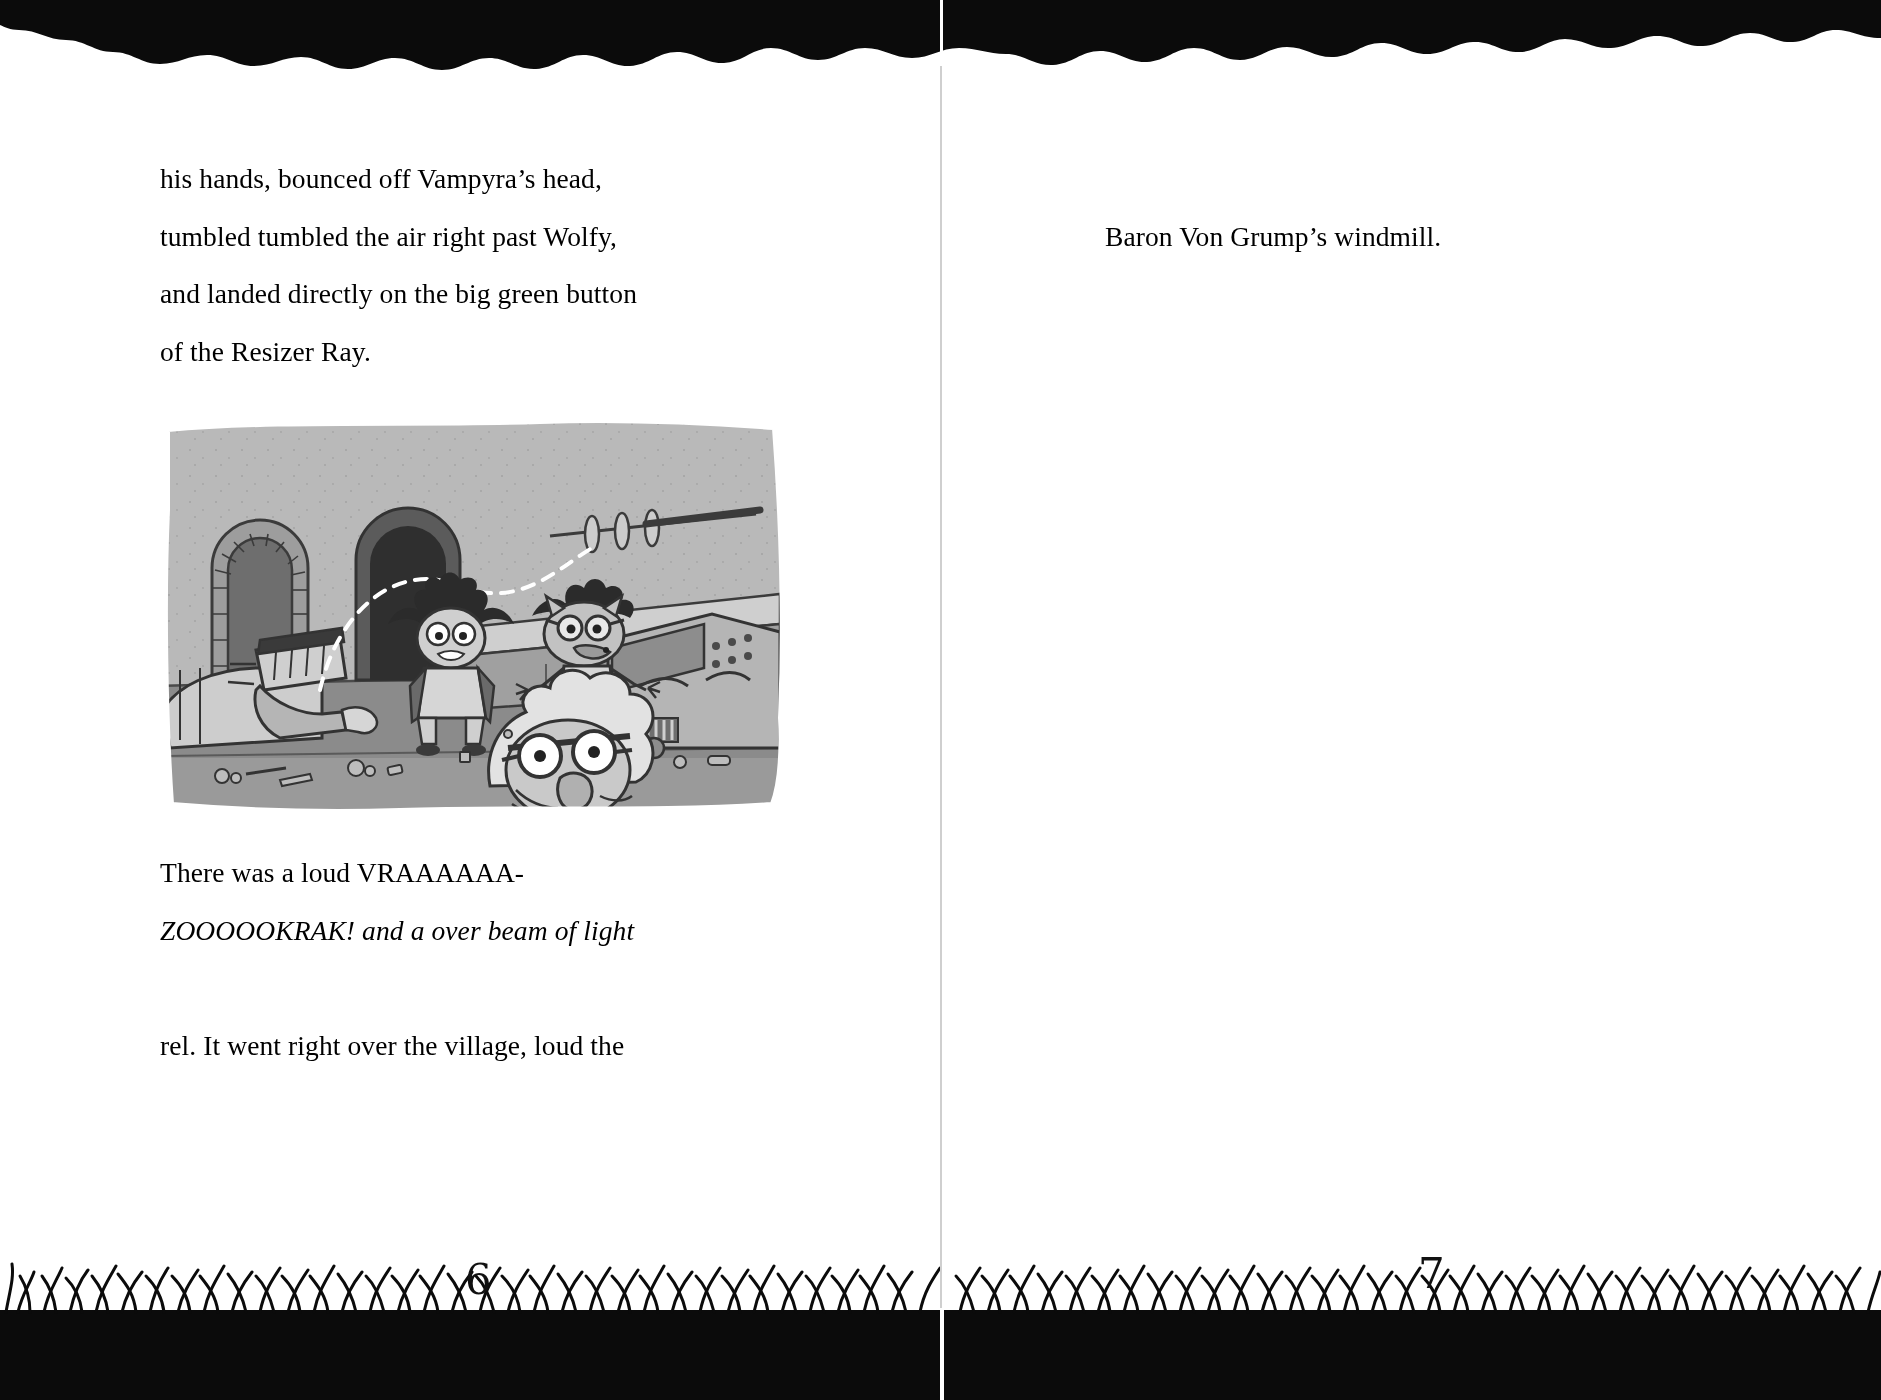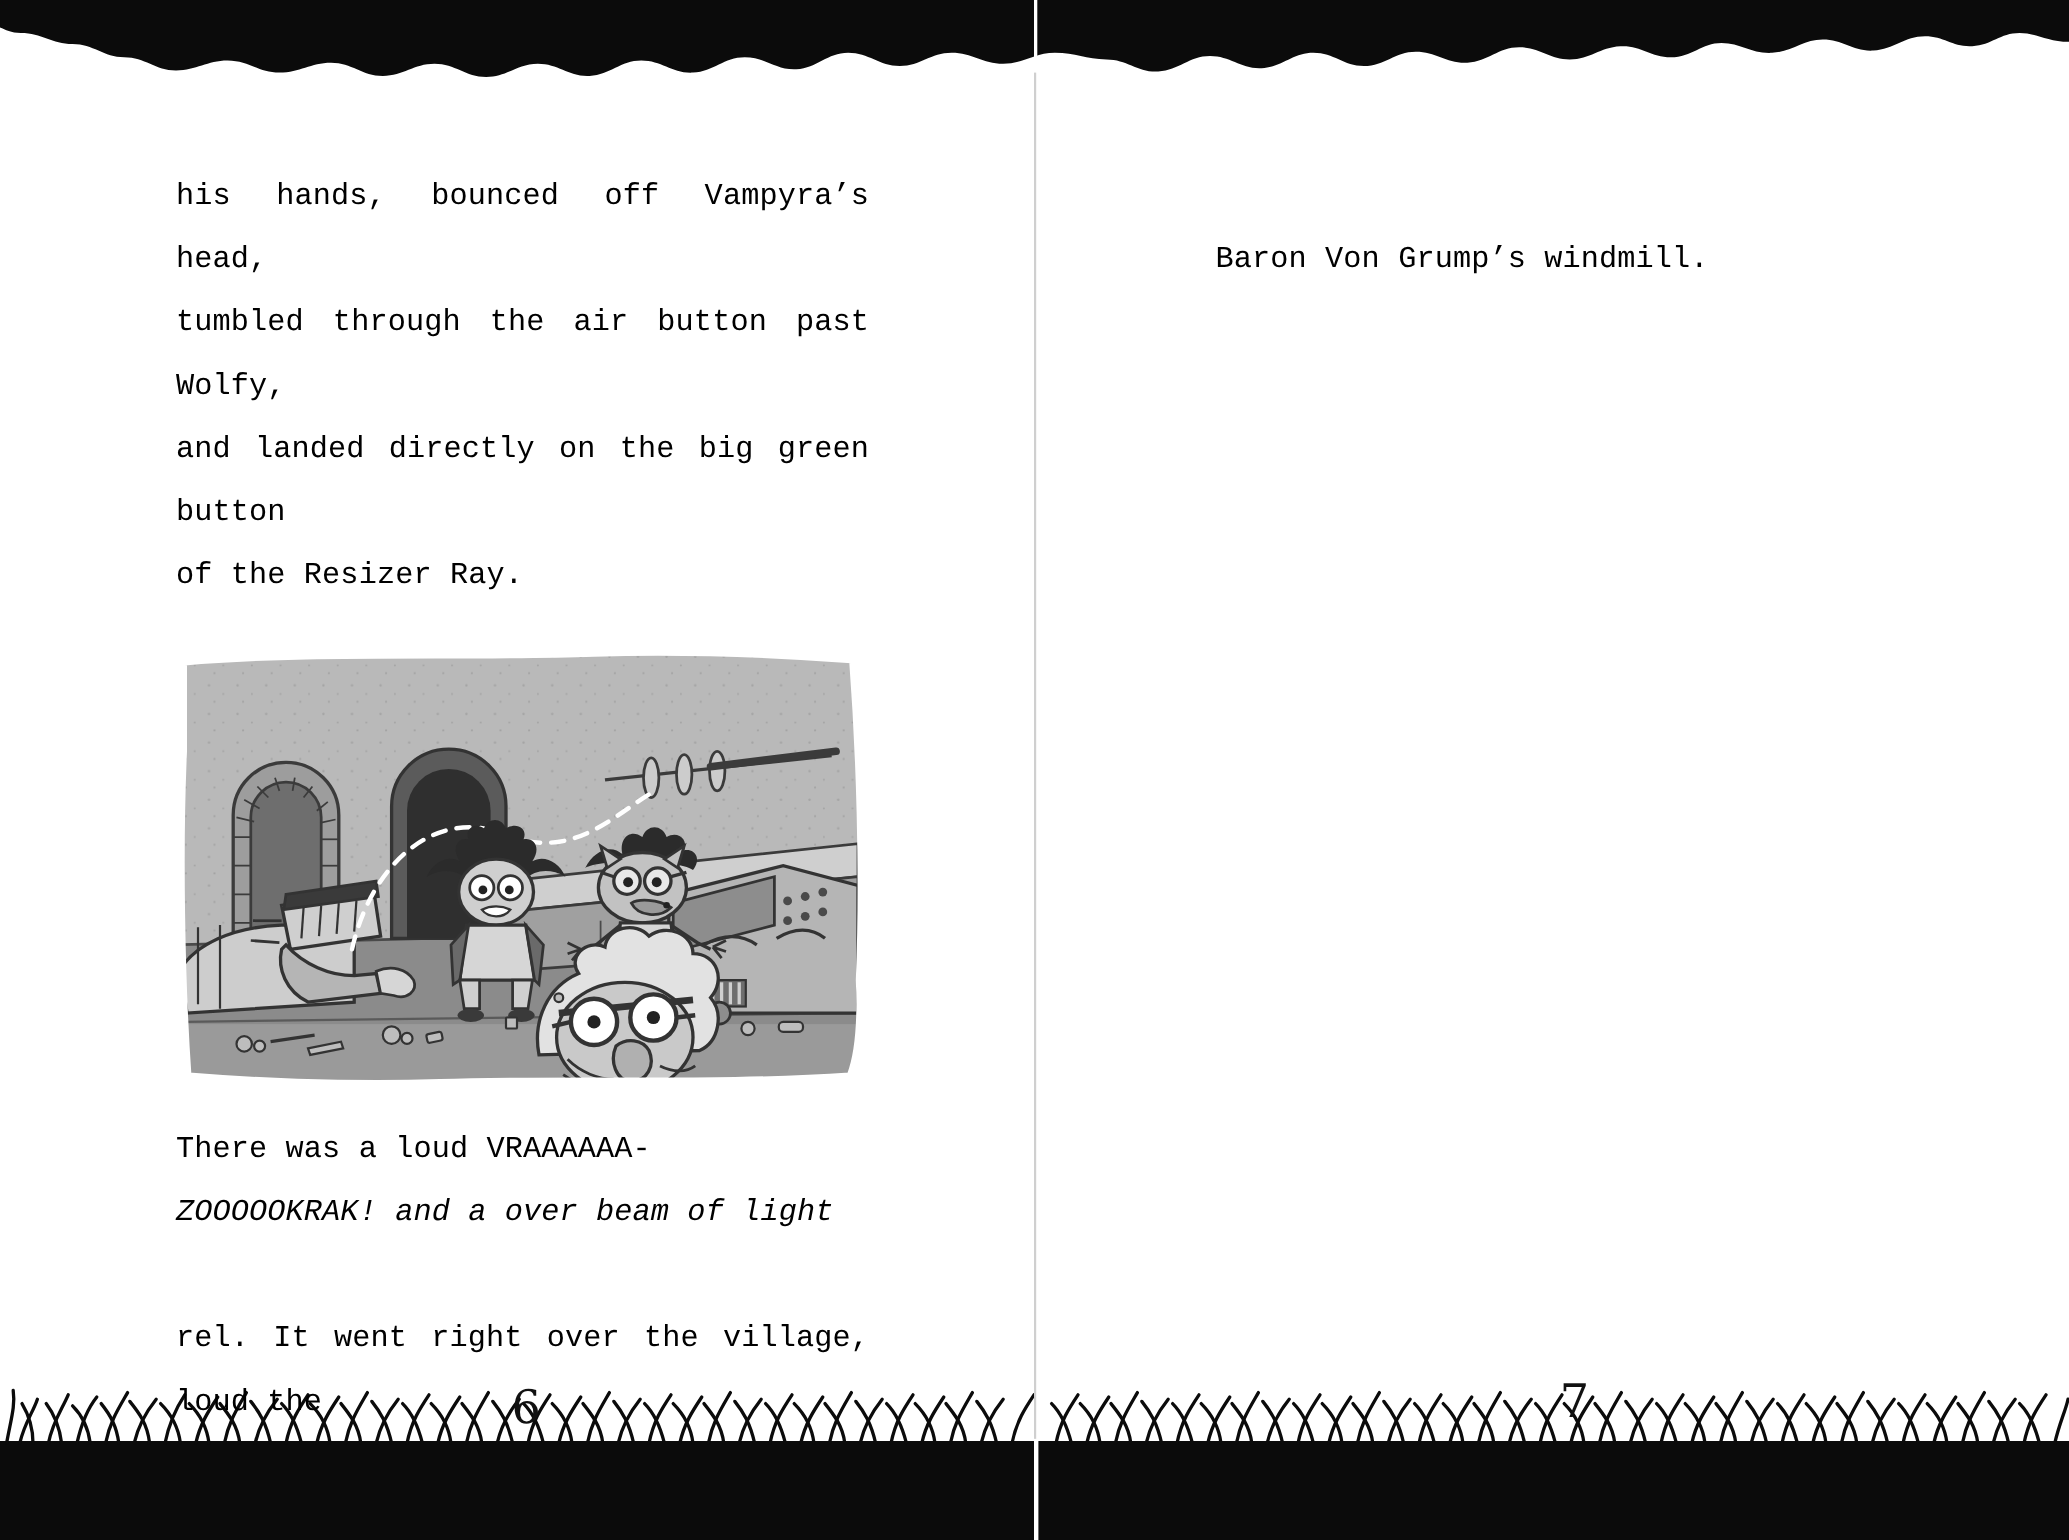--- a/index.html
+++ b/index.html
@@ -84,21 +84,20 @@
   .page-left  { left: 160px; }
   .page-right { left: 1105px; }
 
   p.body-text {
     margin: 0 0 0 0;
     font-size: 27.5px;
     line-height: 57.5px;
     text-align: justify;
     text-justify: inter-word;
     letter-spacing: 0.1px;
-    font-family: Liberation Mono, monospace;
   }
   p.body-text.indent { text-indent: 36px; }
 
   .sound {
     font-style: italic;
   }
 
   
   .illo-wrap {
     position: relative;
@@ -291,21 +290,21 @@
   </div>
 
   <div class="gutter"></div>
   <div class="gutter-top"></div>
   <div class="gutter-bottom"></div>
 
   <div class="page page-left">
 
     <p class="body-text">
       <span>his  hands,  bounced  off  Vampyra’s  head,</span><br>
-      <span>tumbled  through  the  air  button  past  Wolfy,</span><br>
+      <span>tumbled  tumbled  the  air  right  past  Wolfy,</span><br>
       <span>and landed directly on the big green button</span><br>
       <span>of the Resizer Ray.</span>
     </p>
 
     <div class="illo-wrap">
       <div class="illo">
         <svg width="630" height="400" viewBox="0 0 630 400" xmlns="http://www.w3.org/2000/svg" aria-hidden="true">
           <defs>
             <clipPath id="panelClip">
               <path d="M8,12 C120,2 260,8 380,4 C470,1 560,6 614,10

